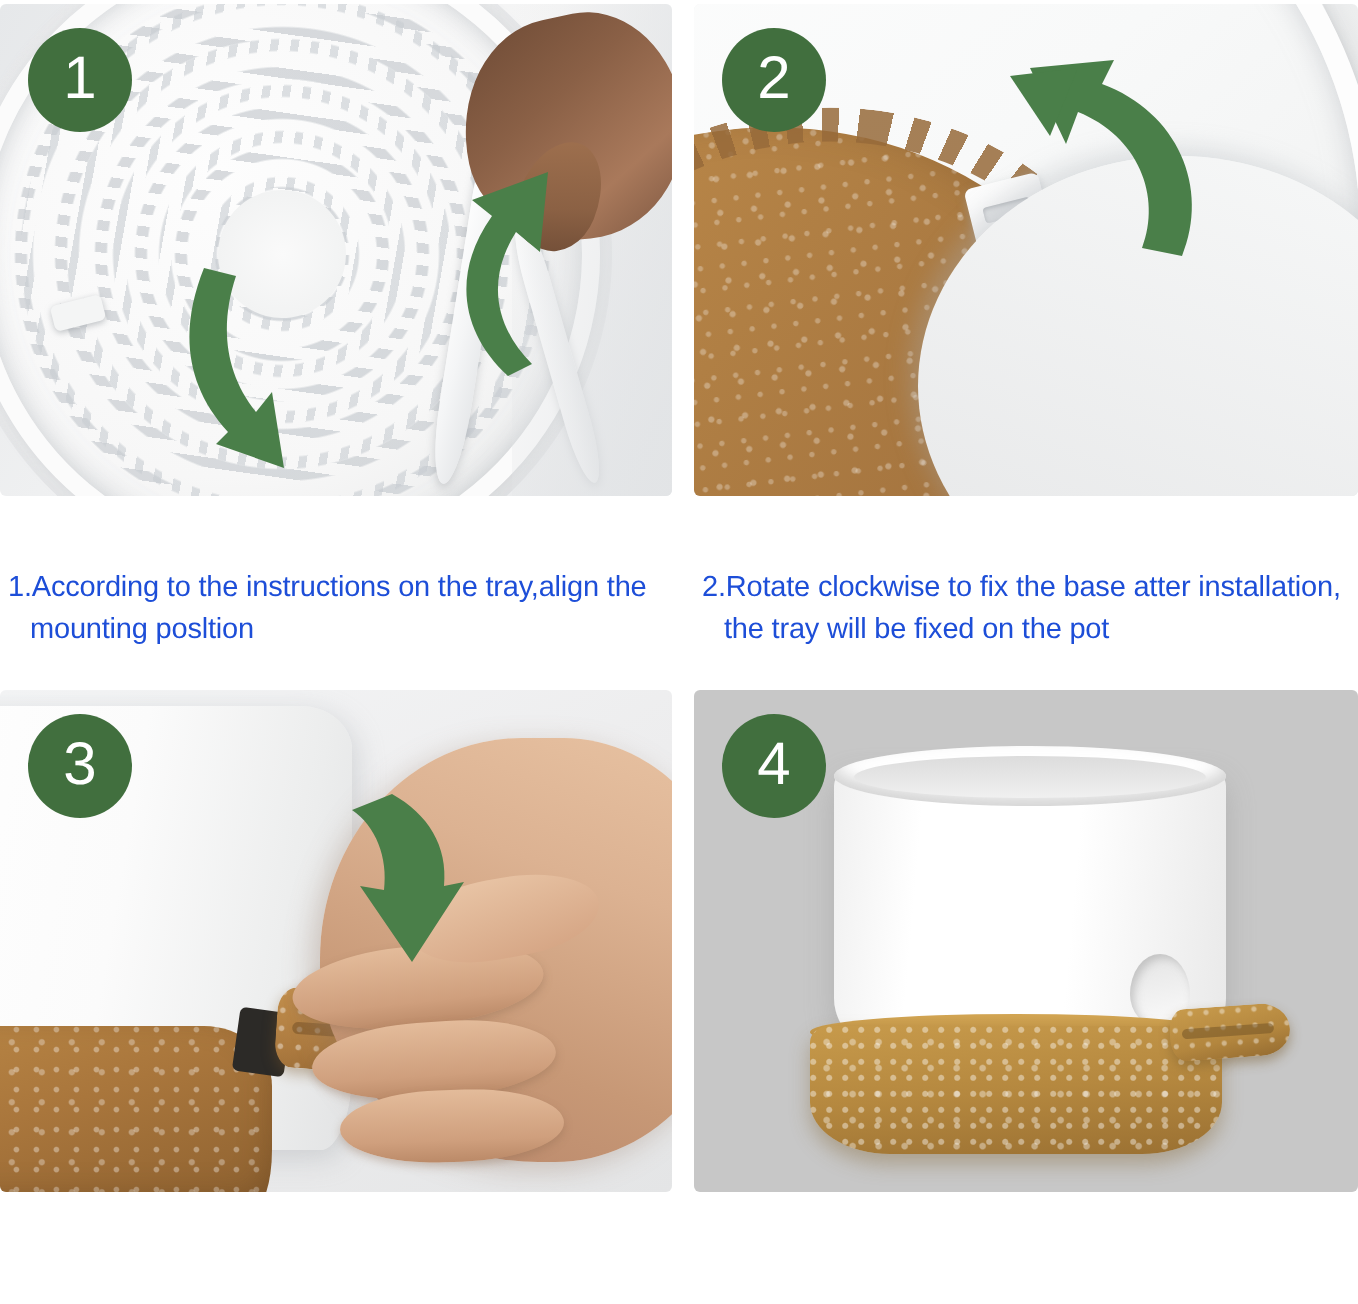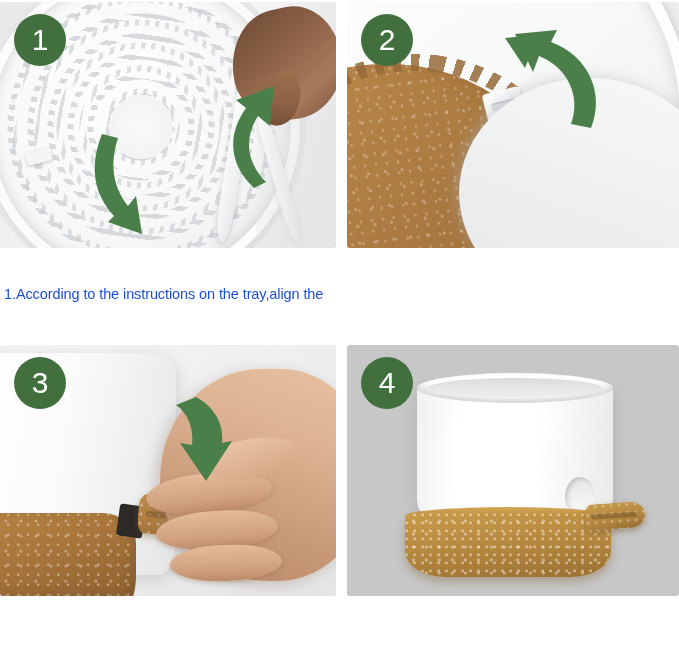--- a/index.html
+++ b/index.html
@@ -427,40 +427,45 @@
 
       <svg class="arrow-svg" style="left:88px;top:128px;width:92px;height:110px;" viewBox="0 0 92 110">
         <path d="M14 4 C2 34 4 62 26 86 L20 92 L54 104 L48 66 L40 76 C24 56 22 32 30 8 Z" fill="#4a7f49"></path>
       </svg>
       <svg class="arrow-svg" style="left:208px;top:72px;width:96px;height:118px;" viewBox="0 0 96 118">
         <path d="M46 114 C22 92 18 62 38 34 L28 26 L66 12 L62 52 L50 42 C36 64 38 88 58 108 Z" fill="#4a7f49"></path>
       </svg>
     </div>
     <div class="caption" style="left:4px;top:261px;width:330px;">
       <span>1.According to the instructions on the tray,align the</span>
+      <span class="cont">mounting posltion</span>
     </div>
     <div class="badge">1</div>
   </div>
 
   <div class="panel" style="left:347px;top:2px;width:332px;height:246px;">
     <div class="photo">
       <div class="p2bg"></div>
       <div class="p2-pot"></div>
       <div class="p2-tan"></div>
       <div class="p2-perf2">
           <i></i>
         </div>
       <div class="p2-rim"></div>
       <div class="p2-latch"></div>
       <div class="p2-edge"></div>
 
       <svg class="arrow-svg" style="left:148px;top:26px;width:116px;height:110px;" viewBox="0 0 116 110">
         <path d="M96 100 C110 66 94 28 56 14 L62 2 L20 6 L38 44 L44 28 C74 40 86 70 76 96 Z" fill="#4a7f49"></path>
         <path d="M10 10 L44 6 L30 40 Z" fill="#4a7f49"></path>
       </svg>
+    </div>
+    <div class="caption" style="left:4px;top:261px;width:326px;">
+      <span>2.Rotate clockwise to fix the base atter installation,</span>
+      <span class="cont">the tray will be fixed on the pot</span>
     </div>
     <div class="badge">2</div>
   </div>
 
   <div class="panel" style="left:0px;top:345px;width:336px;height:251px;">
     <div class="photo">
       <div class="p3bg"></div>
       <div class="p3-pot"></div>
       <div class="p3-tan"></div>
       <div class="p3-gap"></div>

